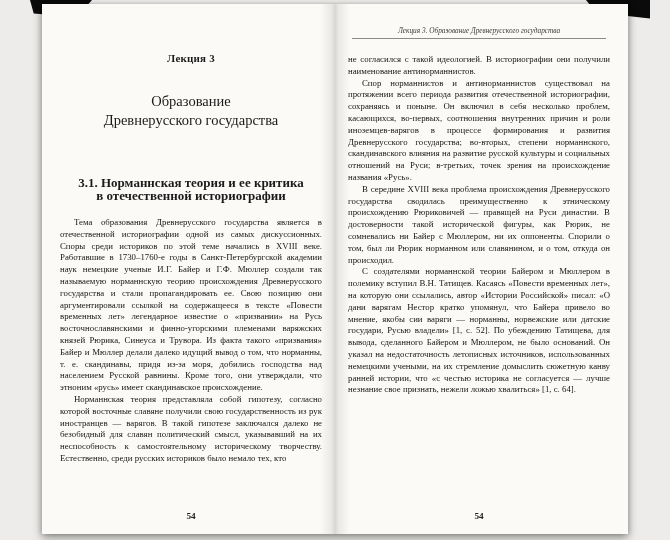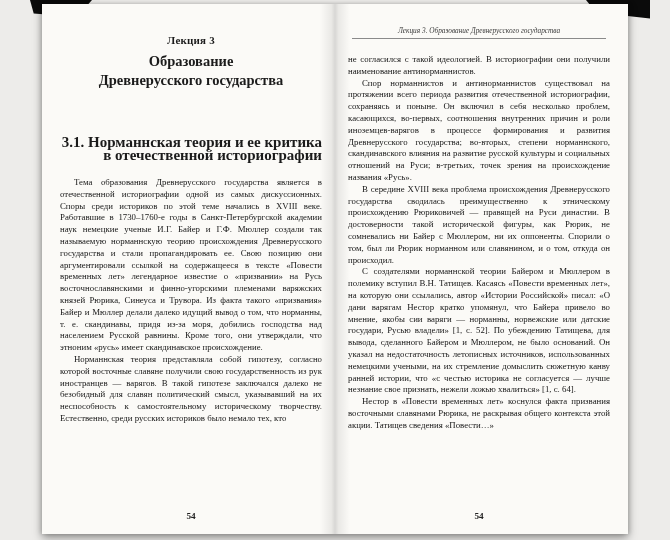--- a/index.html
+++ b/index.html
@@ -44,39 +44,39 @@
     pointer-events: none;
   }
   .page {
     position: absolute; top: 0; height: 100%;
     width: 262px;
   }
   .page-left  { left: 18px; }
   .page-right { left: 306px; }
 
   .chapter-label {
-    margin-top: 30px;
+    margin-top: 48px;
     text-align: center;
     font-weight: bold;
     font-size: 11px;
     letter-spacing: 0.2px;
   }
   .chapter-title {
-    margin: 6px 0 0 0;
+    margin: 28px 0 0 0;
     text-align: center;
-    font-weight: bold;
+    font-weight: normal;
     font-size: 14.5px;
     line-height: 19px;
     white-space: pre-line;
   }
   .section-heading {
     margin: 46px 0 0 0;
-    text-align: right;
+    text-align: center;
     font-weight: bold;
-    font-size: 15px;
+    font-size: 13px;
     line-height: 13px;
     white-space: pre-line;
   }
   .running-header {
     margin: 22px 4px 0 4px;
     text-align: center;
     font-style: italic;
     font-size: 7.3px;
     color: #3a3a3a;
     padding-bottom: 3px;
@@ -127,19 +127,18 @@
 
     <div class="spine"></div>
 
     <div class="page page-right">
       <div class="running-header">Лекция 3. Образование Древнерусского государства</div>
       <div class="body-text">
           <p class="para noindent">не согласился с такой идеологией. В историографии они получили наименование антинорманнистов.</p>
           <p class="para">Спор норманнистов и антинорманнистов существовал на протяжении всего периода развития отечественной историографии, сохраняясь и поныне. Он включил в себя несколько проблем, касающихся, во-первых, соотношения внутренних причин и роли иноземцев-варягов в процессе формирования и развития Древнерусского государства; во-вторых, степени норманнского, скандинавского влияния на развитие русской культуры и социальных отношений на Руси; в-третьих, точек зрения на происхождение названия «Русь».</p>
           <p class="para">В середине XVIII века проблема происхождения Древнерусского государства сводилась преимущественно к этническому происхождению Рюриковичей — правящей на Руси династии. В достоверности такой исторической фигуры, как Рюрик, не сомневались ни Байер с Мюллером, ни их оппоненты. Спорили о том, был ли Рюрик норманном или славянином, и о том, откуда он происходил.</p>
           <p class="para">С создателями норманнской теории Байером и Мюллером в полемику вступил В.Н. Татищев. Касаясь «Повести временных лет», на которую они ссылались, автор «Истории Российской» писал: «О дани варягам Нестор кратко упомянул, что Байера привело во мнение, якобы сии варяги — норманны, норвежские или датские государи, Русью владели» [1, с. 52]. По убеждению Татищева, для вывода, сделанного Байером и Мюллером, не было оснований. Он указал на недостаточность летописных источников, использованных немецкими учеными, на их стремление домыслить сюжетную канву ранней истории, что «с честью историка не согласуется — лучше незнание свое признать, нежели ложью хвалиться» [1, с. 64].</p>
-          <p class="para">Нестор в «Повести временных лет» коснулся факта призвания восточными славянами Рюрика, не раскрывая общего контекста этой акции. Татищев сведения «Повести…»</p>
         </div>
       <div class="page-number">54</div>
     </div>
 
   </div>
 </div>
 
 </body></html>

